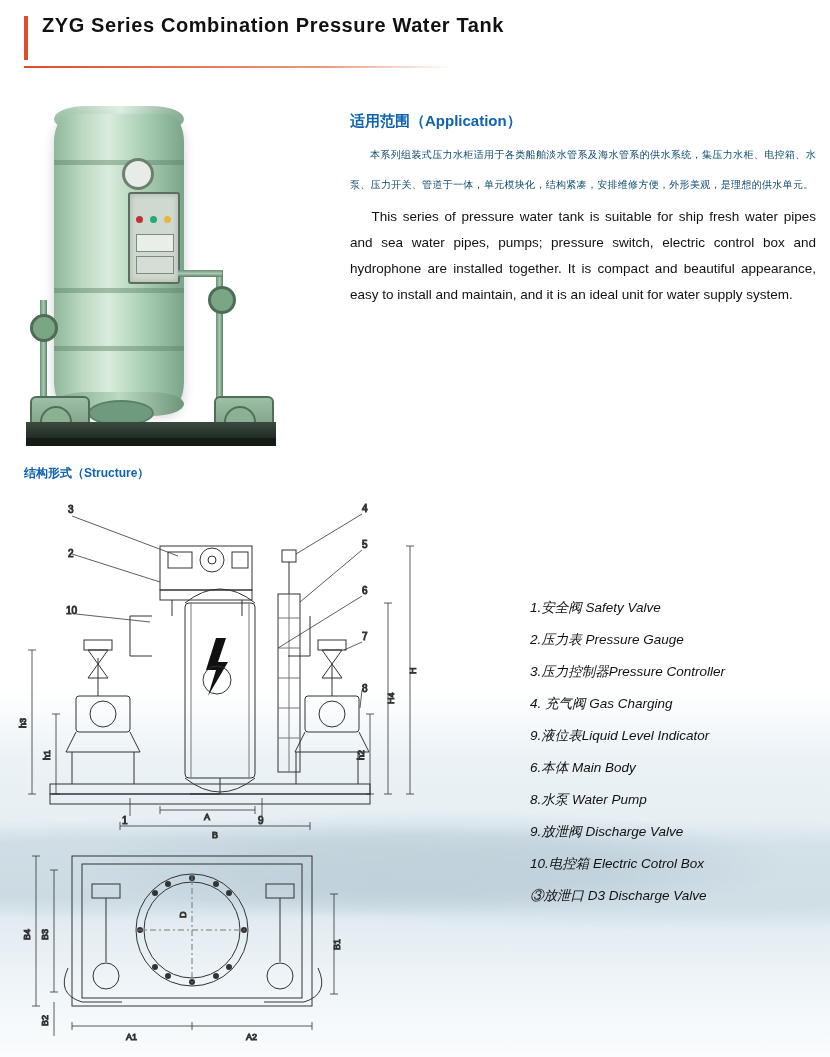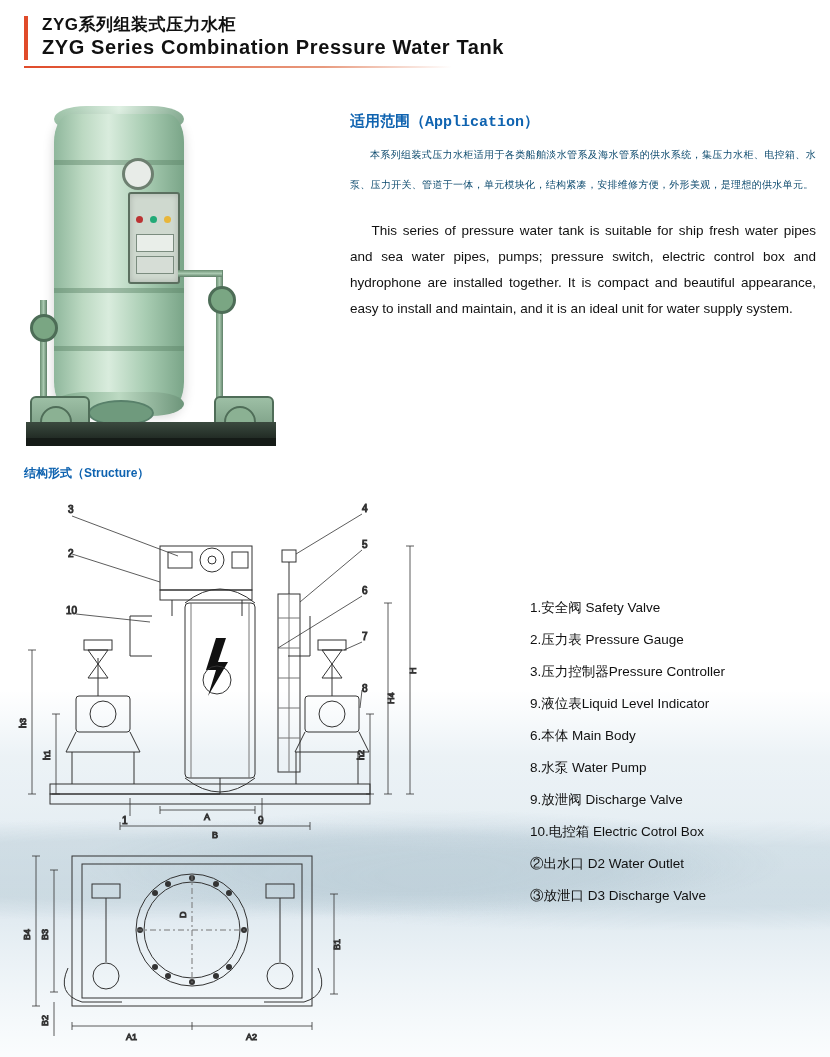--- a/index.html
+++ b/index.html
@@ -61,48 +61,47 @@
   .pipe-v{position:absolute;width:7px;background:linear-gradient(to right,#6b8f73,#a9c9b0,#5e7f67);}
   .pipe-h{position:absolute;height:7px;background:linear-gradient(to bottom,#6b8f73,#a9c9b0,#5e7f67);}
   .valve{position:absolute;width:22px;height:22px;border-radius:50%;background:#7aa683;border:3px solid #4d6d57;}
   .pump{position:absolute;width:56px;height:44px;border-radius:6px;background:linear-gradient(to bottom,#9dbfa5,#6f9279);border:2px solid #4f6d58;}
   .pump:after{content:"";position:absolute;left:8px;top:8px;width:28px;height:28px;border-radius:50%;background:#8bb193;border:2px solid #4f6d58;}
   .base{position:absolute;left:8px;top:322px;width:250px;height:16px;background:linear-gradient(to bottom,#3b4a3f,#222c25);}
   .base-front{position:absolute;left:8px;top:338px;width:250px;height:8px;background:#151b17;}
 
   
   .app-block{position:absolute;left:350px;top:112px;width:466px;}
-  .app-title{font-size:15px;font-weight:bold;color:#0f63b0;margin-bottom:9px;font-family:Liberation Mono, monospace;}
+  .app-title{font-size:15px;font-weight:bold;color:#0f63b0;margin-bottom:9px;}
   .app-title .cn{color:#0f63b0;}
   .app-title .en{color:#0f63b0;}
   .p-cn{font-size:10px;line-height:30px;color:#0c4a6e;text-align:justify;text-indent:2em;letter-spacing:.3px;}
-  .p-en{font-size:13.5px;line-height:26px;color:#111;text-align:justify;margin-top:18px;text-indent:1.6em;}
+  .p-en{font-size:13.5px;line-height:26px;color:#111;text-align:justify;margin-top:4px;text-indent:1.6em;}
 
   
   .struct-title{position:absolute;left:24px;top:465px;font-size:12px;font-weight:bold;color:#0f63b0;}
 
   .legend{position:absolute;left:530px;top:592px;width:290px;}
   .legend li{list-style:none;font-size:13.5px;line-height:32px;color:#111;}
-  .legend ul{margin:0;padding:0;}
+  .legend ul{margin:0;padding:0;font-style:italic;}
 
   
   .drawing{position:absolute;left:10px;top:498px;width:510px;height:550px;}
   .drawing svg{display:block;}
   text{font-family:"Liberation Sans", sans-serif;}
 </style>
 </head>
 <body>
 
 <div class="bg-watermark"></div>
 
 <div class="page">
 
   <div class="header">
     <div class="bar"></div>
-    <div class="cn">ZYG系列组装式压力水柜</div>
     <div class="en">ZYG Series Combination Pressure Water Tank</div>
     <div class="rule"></div>
   </div>
 
   <div class="photo">
     <div class="scene">
       <div class="tank-top"></div>
       <div class="tank-shadow"></div>
       <div class="band b1"></div>
       <div class="band b2"></div>
@@ -322,23 +321,23 @@
         <text x="236" y="542" font-size="9" fill="#111">A2</text>
       </g>
     </svg>
   </div>
 
   <div class="legend">
     <ul>
       <li>1.安全阀 Safety Valve</li>
       <li>2.压力表 Pressure Gauge</li>
       <li>3.压力控制器Pressure Controller</li>
+      <li>4. 充气阀 Gas Charging</li>
       <li>9.液位表Liquid Level Indicator</li>
       <li>6.本体 Main Body</li>
       <li>8.水泵 Water Pump</li>
       <li>9.放泄阀 Discharge Valve</li>
       <li>10.电控箱 Electric Cotrol Box</li>
-      <li>②出水口 D2 Water Outlet</li>
       <li>③放泄口 D3 Discharge Valve</li>
     </ul>
   </div>
 
 </div>
 
 </body></html>

